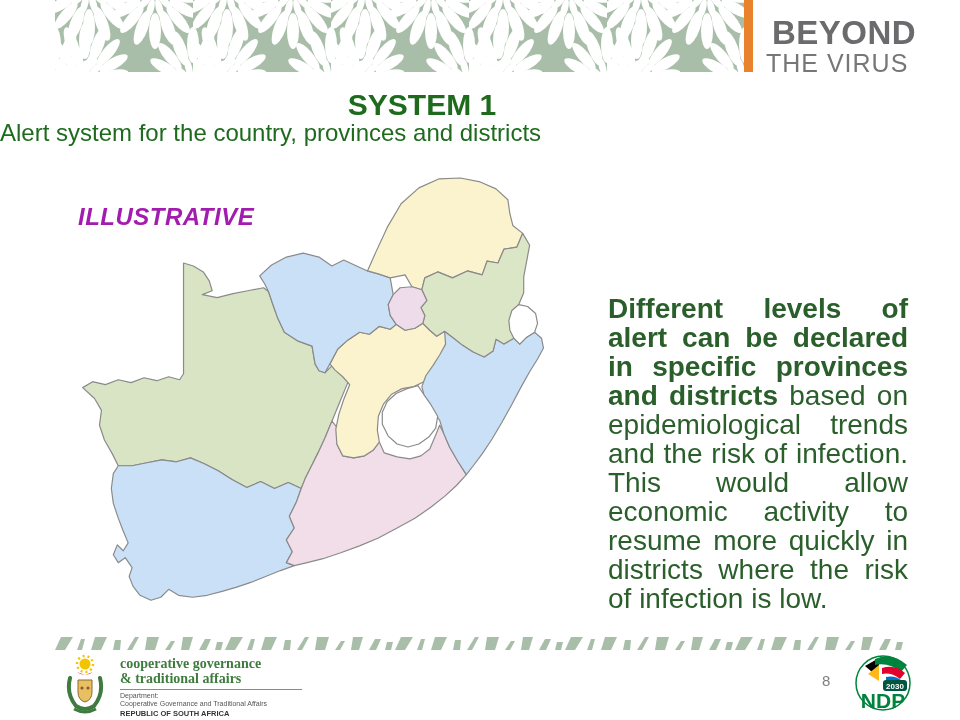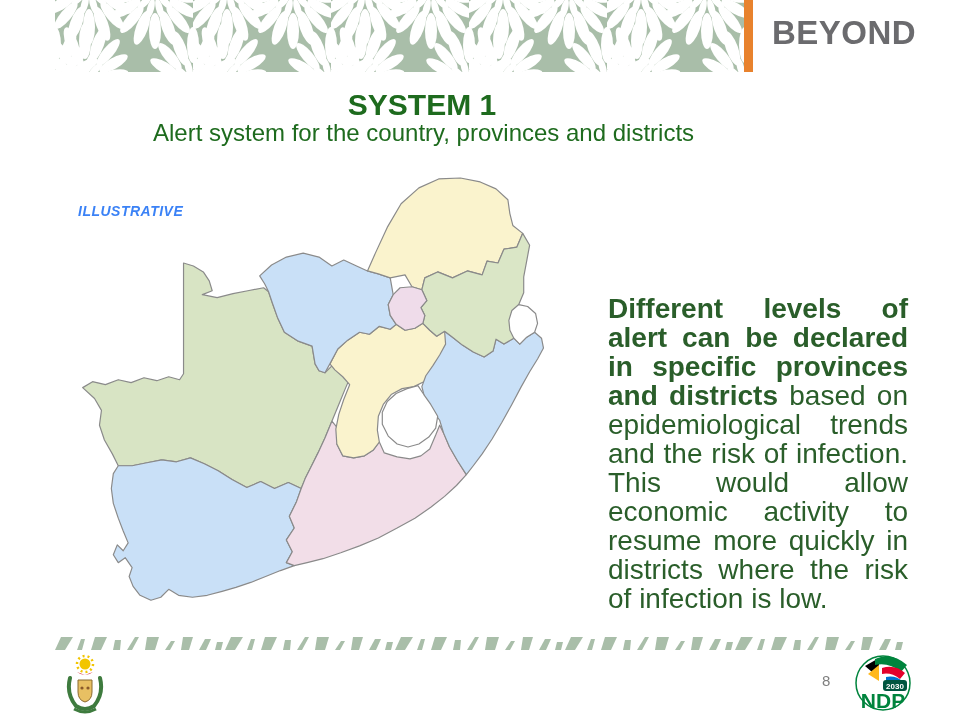--- a/index.html
+++ b/index.html
@@ -12,25 +12,25 @@
   
   .banner-pattern{left:55px;top:0;}
   .accent-bar{left:744px;top:0;width:9px;height:72px;background:#E8822D;}
   .brand{left:766px;top:16px;width:180px;line-height:1;}
   .brand-l1{font-size:33px;font-weight:bold;color:#6B6B6E;letter-spacing:0.5px;margin-left:6px;}
   .brand-l2{font-size:25px;font-weight:normal;color:#77777A;letter-spacing:1px;margin-top:2px;}
 
   
   .title{left:0;top:88px;width:844px;text-align:center;
          font-size:30px;font-weight:bold;color:#1E6B1E;}
-  .subtitle{left:0;top:119px;width:847px;text-align:center;
+  .subtitle{left:0;top:119px;width:847px;
          font-size:24px;color:#1E6B1E;}
 
-  .illustrative{left:78px;top:203px;font-size:14px;font-weight:bold;
-         font-style:italic;color:#3b82f6;letter-spacing:0.5px;}
+  .illustrative{left:78px;top:203px;font-size:24px;font-weight:bold;
+         font-style:italic;color:#a21caf;letter-spacing:0.5px;}
 
   
   .map{left:70px;top:176px;}
   .map path{stroke:#8A8A8A;stroke-width:1.2;stroke-linejoin:round;}
 
   
   .body-text{left:608px;top:294px;width:300px;
          font-size:28px;line-height:29px;color:#2A5E2A;
          text-align:justify;}
   .body-text .b{font-weight:bold;}
@@ -76,20 +76,21 @@
       <use href="#burst" transform="translate(34,-12) rotate(180)"></use>
     </pattern>
   </defs>
   <rect width="690" height="72" fill="url(#leafP)"></rect>
 </svg>
 
 <div class="abs accent-bar"></div>
 
 <div class="abs brand">
   <div class="brand-l1">BEYOND</div>
+  <div class="brand-l2">THE VIRUS</div>
 </div>
 
 <div class="abs title">SYSTEM 1</div>
 <div class="abs subtitle">Alert system for the country, provinces and districts</div>
 <div class="abs illustrative">ILLUSTRATIVE</div>
 
 <svg class="abs map" width="500" height="445" viewBox="0 0 500 450">
   <path d="M112,88 L122,91 L132,97 L138,106 L141,116 L131,120 L146,123 L162,119 L177,116 L193,113 L198,117 L202,129 L207,143 L214,158 L228,167 L242,172 L245,190 L249,197 L255,199 L262,192 L258,182 L267,172 L277,167 L288,162 L298,166 L290,182 L283,198 L276,214 L269,231 L262,248 L255,265 L248,280 L241,294 L235,306 L231,316 L218,310 L204,316 L190,309 L176,315 L161,307 L147,298 L133,291 L119,285 L105,289 L90,287 L75,290 L60,293 L46,293 L40,281 L32,267 L27,252 L29,237 L22,225 L10,214 L20,208 L33,211 L46,206 L59,209 L72,204 L85,207 L97,203 L108,206 L112,200 Z" fill="#D8E4C4"></path>
   <path d="M46,293 L60,293 L75,290 L90,287 L105,289 L119,285 L133,291 L147,298 L161,307 L176,315 L190,309 L204,316 L218,310 L231,316 L226,330 L219,344 L224,356 L216,368 L222,380 L216,391 L224,394 L210,399 L195,405 L180,411 L165,416 L151,420 L136,424 L121,426 L107,424 L97,418 L89,426 L79,429 L68,424 L61,415 L57,405 L60,396 L53,386 L46,391 L41,383 L45,373 L51,379 L56,371 L51,359 L46,346 L41,331 L39,316 L41,301 Z" fill="#C9E0F7"></path>
   <path d="M231,316 L235,306 L241,294 L248,280 L255,265 L262,248 L267,254 L270,266 L267,271 L273,283 L284,285 L295,283 L304,277 L310,269 L315,280 L328,284 L341,286 L352,283 L361,276 L367,262 L371,252 L375,260 L381,274 L389,288 L398,302 L388,313 L376,324 L362,335 L346,346 L328,356 L309,366 L290,374 L271,381 L253,387 L237,391 L224,394 L216,391 L222,380 L216,368 L224,356 L219,344 L226,330 Z" fill="#F2DEE8"></path>
@@ -129,20 +130,28 @@
   <svg width="54" height="60" viewBox="0 0 54 60">
     <circle cx="27" cy="10" r="8" fill="none" stroke="#F2C500" stroke-width="2.5" stroke-dasharray="2 3"></circle>
     <circle cx="27" cy="10" r="5.5" fill="#F2C500"></circle>
     <path d="M19,18 Q27,24 35,18 L27,21 Z" fill="#D22630"></path>
     <path d="M12,24 Q8,40 18,52 Q27,58 36,52 Q46,40 42,24" fill="none" stroke="#3E7B3E" stroke-width="4" stroke-linecap="round"></path>
     <path d="M20,26 h14 v12 q0,8 -7,10 q-7,-2 -7,-10 Z" fill="#E8C063" stroke="#8A6A2F" stroke-width="1"></path>
     <circle cx="24" cy="34" r="1.6" fill="#8A5A2B"></circle>
     <circle cx="30" cy="34" r="1.6" fill="#8A5A2B"></circle>
     <path d="M16,55 q11,6 22,0" stroke="#3E7B3E" stroke-width="3" fill="none"></path>
   </svg>
+  <div class="cogta-text">
+    <div class="cogta-l1">cooperative governance</div>
+    <div class="cogta-l2">&amp; traditional affairs</div>
+    <div class="cogta-rule"></div>
+    <div class="cogta-dept">Department:</div>
+    <div class="cogta-dept">Cooperative Governance and Traditional Affairs</div>
+    <div class="cogta-country">REPUBLIC OF SOUTH AFRICA</div>
+  </div>
 </div>
 
 <div class="abs page-number">8</div>
 
 <svg class="abs ndp" width="62" height="64" viewBox="0 0 62 64">
   <circle cx="31" cy="33" r="27" fill="#FFFFFF" stroke="#00843D" stroke-width="1.5"></circle>
   <path d="M13,16 L27,8 L27,28 Z" fill="#000000"></path>
   <path d="M16,24 L27,15 L27,31 Z" fill="#FFB81C"></path>
   <path d="M23,9 q17,-7 32,6 l-6,7 q-12,-10 -26,-7 Z" fill="#00843D"></path>
   <path d="M30,18 q13,-4 23,5 l-5,6 q-9,-7 -18,-5 Z" fill="#E4002B"></path>

